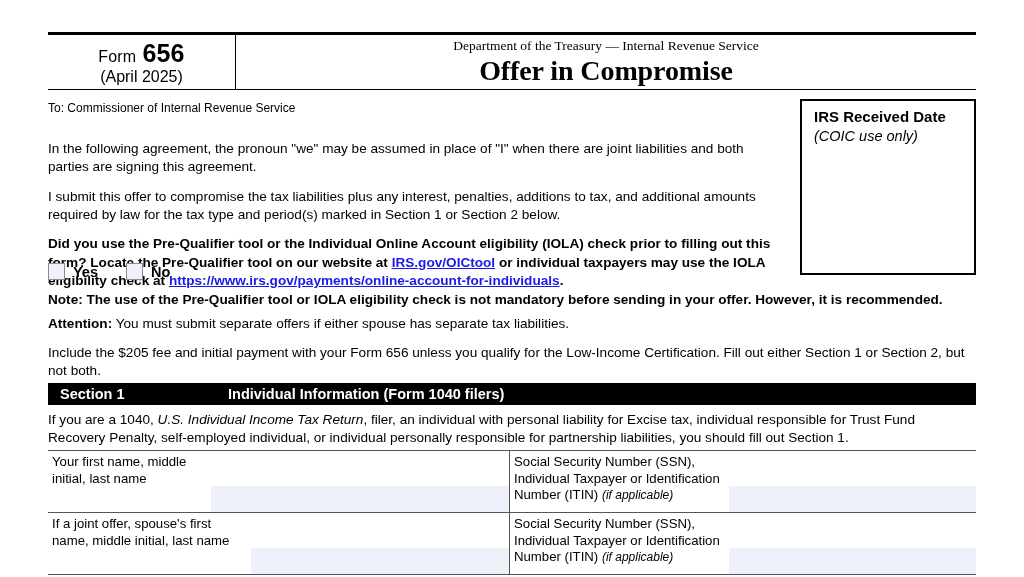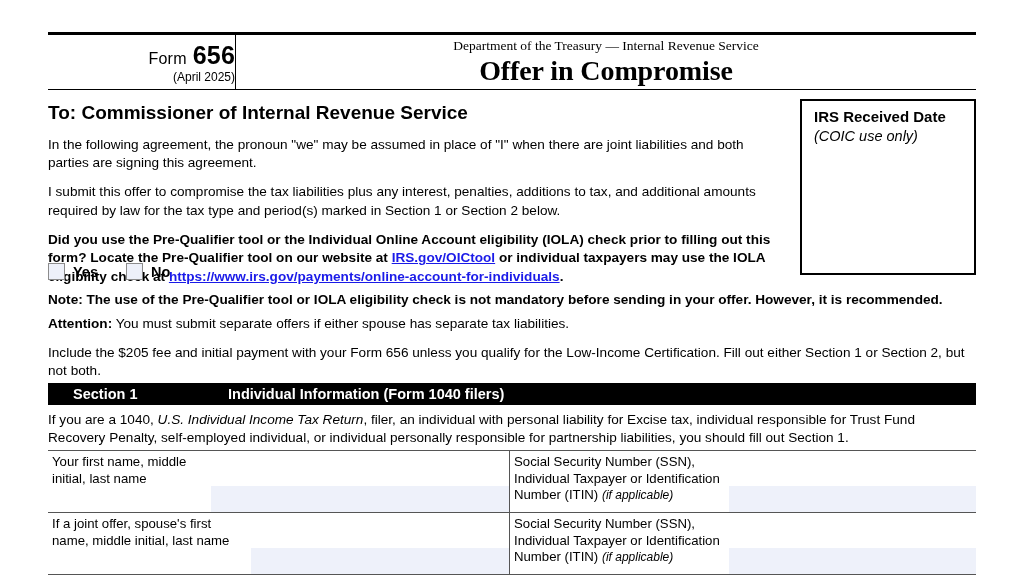--- a/index.html
+++ b/index.html
@@ -32,21 +32,21 @@
     border-bottom: 1.5px solid #000;
     display: flex;
     align-items: stretch;
     box-sizing: border-box;
   }
   .header-left {
     width: 188px;
     border-right: 1.5px solid #000;
     display: flex;
     flex-direction: column;
-    align-items: flex-end;
+    align-items: center;
     justify-content: center;
     box-sizing: border-box;
     padding-top: 2px;
   }
   .form-no-line {
     display: flex;
     align-items: baseline;
     justify-content: center;
     line-height: 1;
   }
@@ -54,21 +54,21 @@
     font-size: 16px;
     letter-spacing: 0.2px;
   }
   .form-num {
     font-size: 25px;
     font-weight: bold;
     margin-left: 6px;
     letter-spacing: 0.2px;
   }
   .form-date {
-    font-size: 12px;
+    font-size: 16px;
     margin-top: 3px;
     line-height: 1;
   }
   .header-right {
     flex: 1;
     display: flex;
     flex-direction: column;
     align-items: center;
     justify-content: center;
     box-sizing: border-box;
@@ -110,24 +110,24 @@
   }
 
   
   .body-block {
     position: absolute;
     left: 48px;
     top: 101px;
     width: 740px;
   }
   .to-line {
-    font-size: 19px;
-    font-weight: bold;
+    font-size: 12px;
+    font-weight: normal;
     line-height: 1.25;
-    margin-bottom: 11px;
+    margin-bottom: 24px;
   }
   .para {
     font-size: 13.6px;
     line-height: 1.35;
     margin-bottom: 11px;
   }
   .para-bold {
     font-size: 13.6px;
     font-weight: bold;
     line-height: 1.35;
@@ -197,21 +197,21 @@
     height: 22px;
     background: #000000;
     color: #ffffff;
     display: flex;
     align-items: center;
     box-sizing: border-box;
   }
   .section-num {
     font-size: 14.5px;
     font-weight: bold;
-    padding-left: 25px;
+    padding-left: 12px;
     width: 180px;
     box-sizing: border-box;
   }
   .section-title {
     font-size: 14.5px;
     font-weight: bold;
   }
 
   .section-desc {
     position: absolute;

